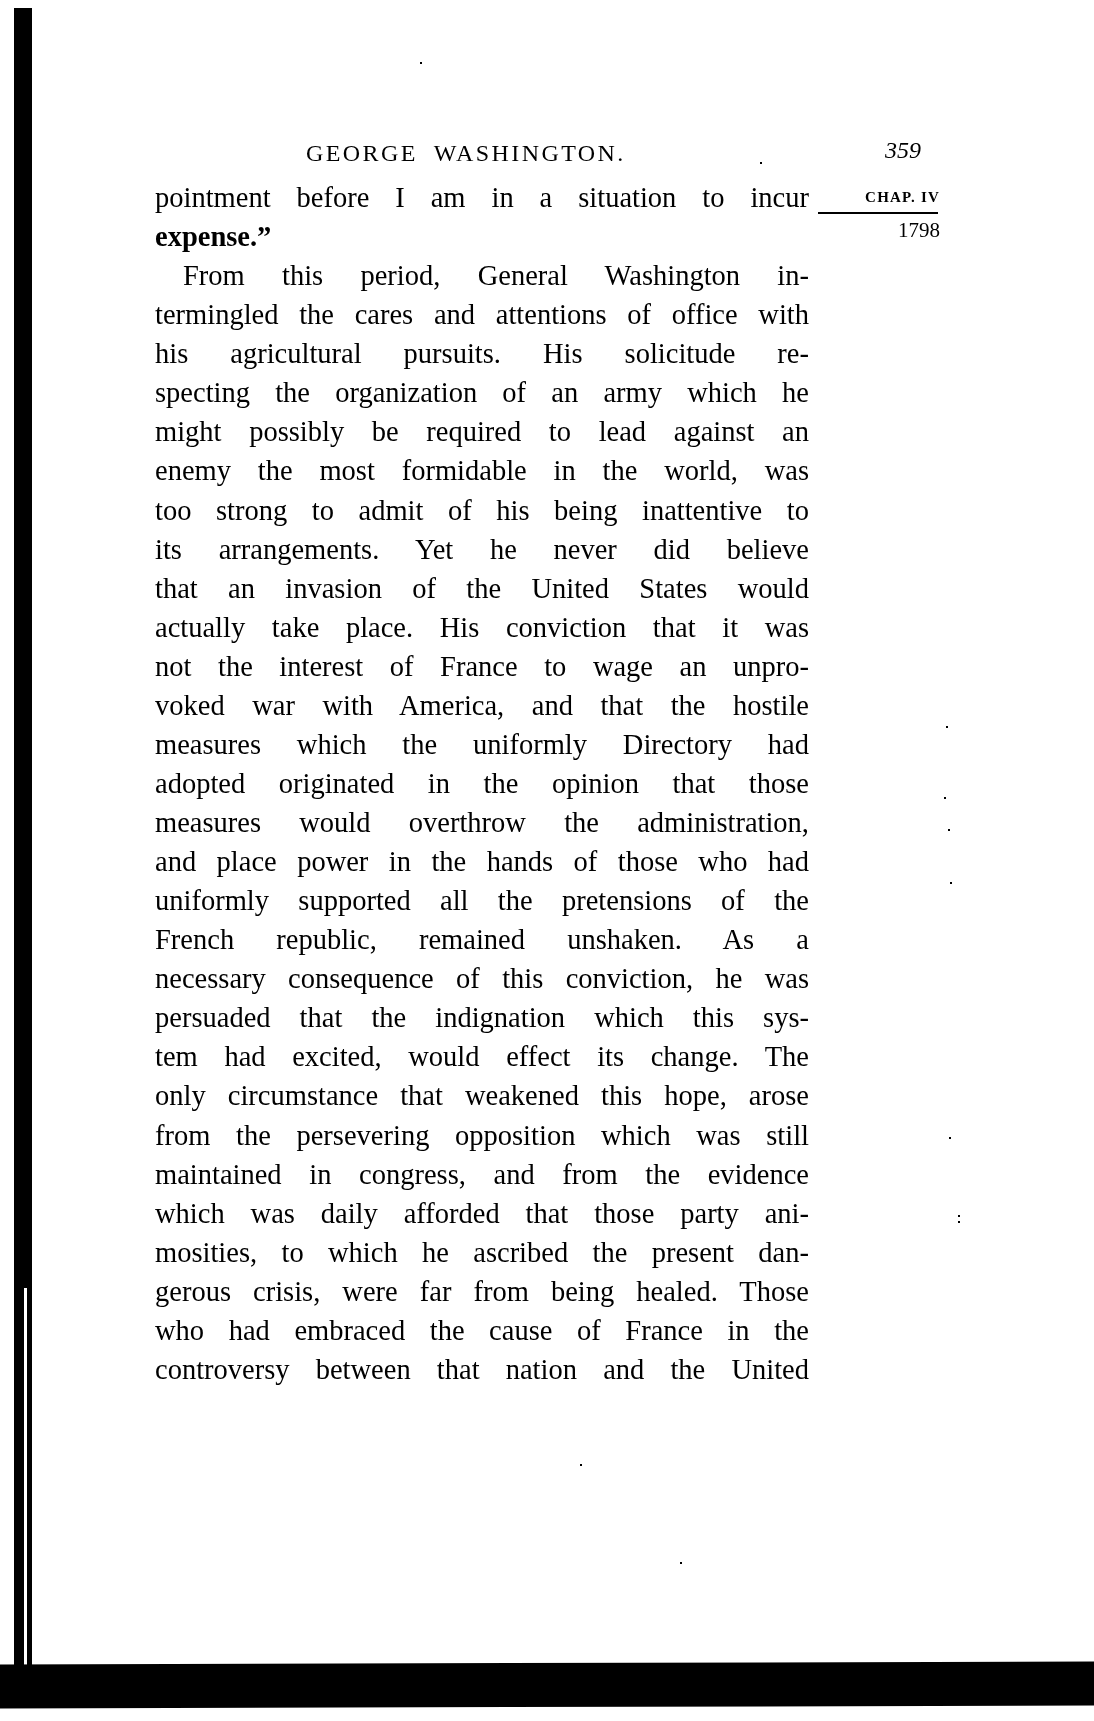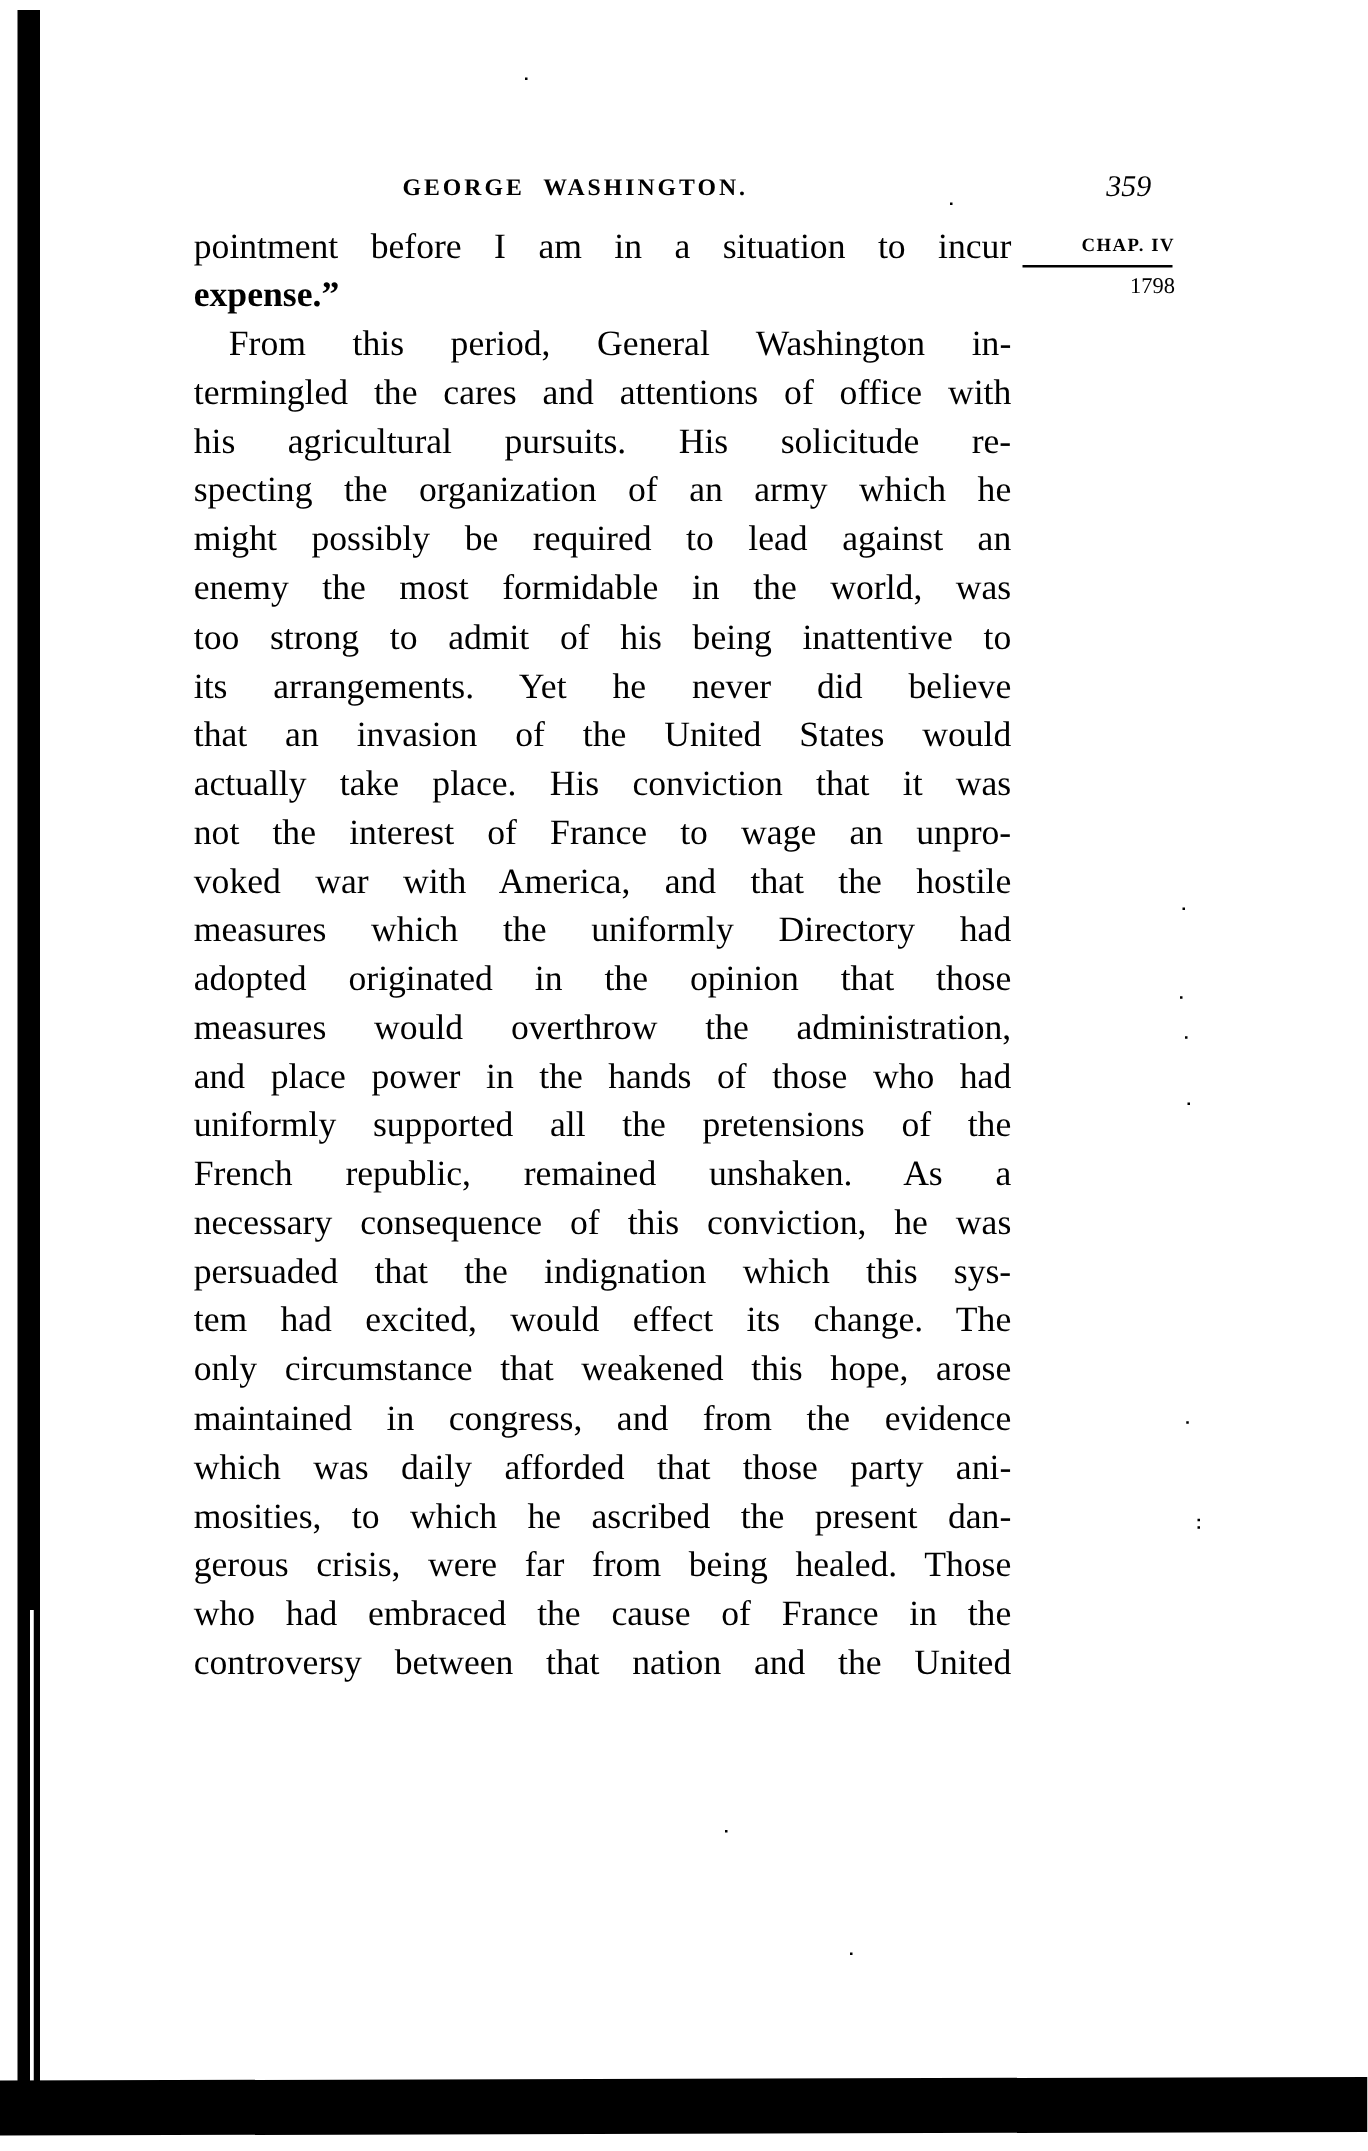--- a/index.html
+++ b/index.html
@@ -36,27 +36,26 @@
       position: absolute;
       left: 0;
       top: 1663px;
       width: 1094px;
       height: 44px;
       background: #000;
       transform: skewY(-0.15deg);
     }
     .running-head {
       position: absolute;
-      left: 322px;
+      left: 306px;
       top: 140px;
-      font-size: 19px;
+      font-size: 24px;
       letter-spacing: 2.4px;
       word-spacing: 8px;
       white-space: nowrap;
-      font-weight: bold;
     }
     .page-number {
       position: absolute;
       left: 885px;
       top: 137px;
       font-size: 24px;
       white-space: nowrap;
       font-style: italic;
     }
     .margin-note {
@@ -74,21 +73,21 @@
       display: block;
       padding-bottom: 6px;
     }
     .margin-rule {
       height: 0;
       border-top: 2px solid #000;
       margin: 0 2px;
     }
     .margin-year {
       display: block;
-      font-size: 18px;
+      font-size: 21px;
       margin-top: 4px;
       padding-left: 6px;
     }
     .body-text {
       position: absolute;
       left: 155px;
       top: 178px;
       width: 654px;
       font-size: 28.5px;
       line-height: 39.07px;
@@ -150,20 +149,21 @@
     <span class="line">measures which the uniformly Directory had</span>
     <span class="line">adopted originated in the opinion that those</span>
     <span class="line">measures would overthrow the administration,</span>
     <span class="line">and place power in the hands of those who had</span>
     <span class="line">uniformly supported all the pretensions of the</span>
     <span class="line">French republic, remained unshaken.  As a</span>
     <span class="line">necessary consequence of this conviction, he was</span>
     <span class="line">persuaded that the indignation which this sys-</span>
     <span class="line">tem had excited, would effect its change.  The</span>
     <span class="line">only circumstance that weakened this hope, arose</span>
+    <span class="line">from the persevering opposition which was still</span>
     <span class="line">maintained in congress, and from the evidence</span>
     <span class="line">which was daily afforded that those party ani-</span>
     <span class="line">mosities, to which he ascribed the present dan-</span>
     <span class="line">gerous crisis, were far from being healed.  Those</span>
     <span class="line">who had embraced the cause of France in the</span>
     <span class="line">controversy between that nation and the United</span>
   </div>
 
 <div class="speck" style="left:420px;top:62px;"></div>
 <div class="speck" style="left:760px;top:162px;"></div>

